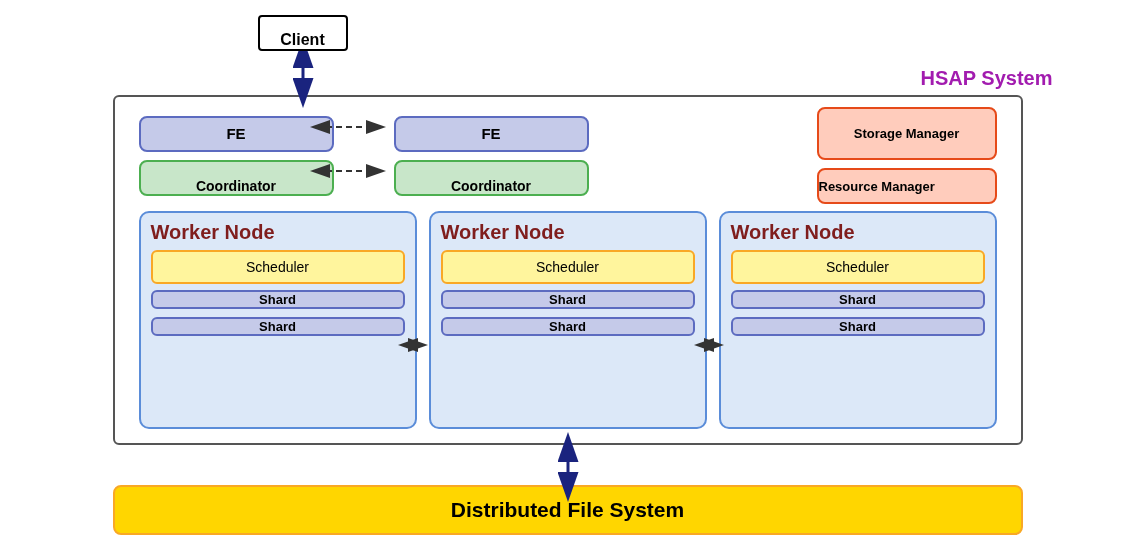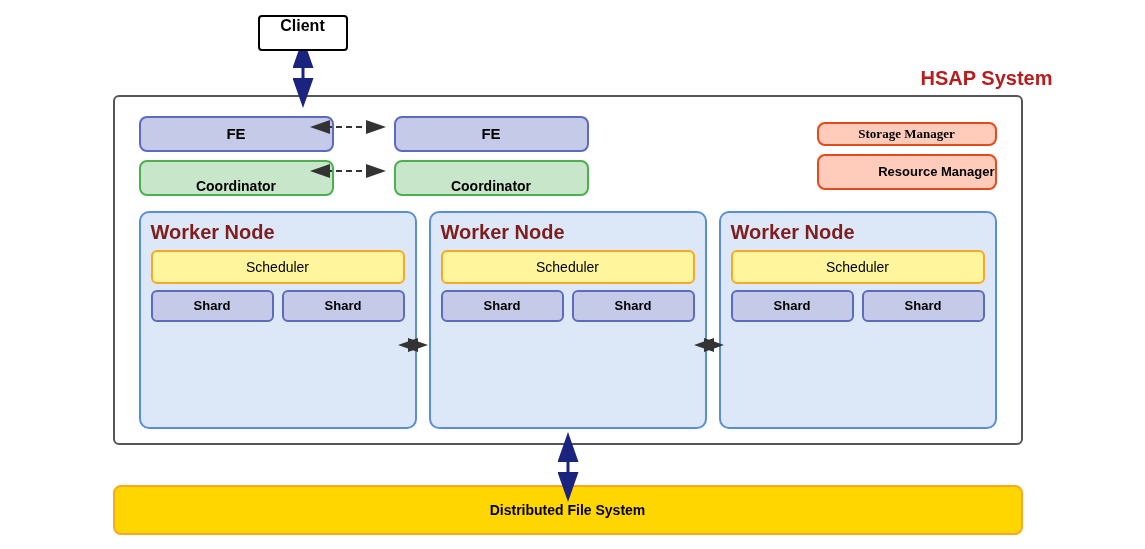--- a/index.html
+++ b/index.html
@@ -26,36 +26,36 @@
     
     .client-box {
       position: absolute;
       top: 0px;
       left: 185px;
       width: 90px;
       height: 36px;
       border: 2.5px solid #000;
       background: #ffffff;
       display: flex;
-      align-items: flex-start;
+      align-items: flex-end;
       justify-content: center;
       font-size: 16px;
       font-weight: bold;
       border-radius: 4px;
       z-index: 10;
     }
 
     
     .hsap-label {
       position: absolute;
       top: 52px;
       right: 20px;
       font-size: 20px;
       font-weight: bold;
-      color: #b91c1c;
+      color: #a21caf;
     }
 
     
     .main-box {
       position: absolute;
       top: 80px;
       left: 40px;
       width: 910px;
       height: 350px;
       border: 2px solid #555;
@@ -133,38 +133,37 @@
       display: flex;
       flex-direction: column;
       gap: 8px;
       width: 180px;
     }
 
     .storage-manager-box {
       background: #ffccbc;
       border: 2px solid #e64a19;
       border-radius: 8px;
-      height: 24px;
+      height: 53px;
       display: flex;
       align-items: center;
       justify-content: center;
       font-size: 13px;
       font-weight: bold;
       color: #000;
-      font-family: Liberation Serif, serif;
     }
 
     .resource-manager-box {
       background: #ffccbc;
       border: 2px solid #e64a19;
       border-radius: 8px;
       height: 36px;
       display: flex;
       align-items: center;
-      justify-content: flex-end;
+      justify-content: flex-start;
       font-size: 13px;
       font-weight: bold;
       color: #000;
     }
 
     
     .workers-row {
       display: flex;
       flex-direction: row;
       gap: 12px;
@@ -199,21 +198,21 @@
       display: flex;
       align-items: center;
       justify-content: center;
       font-size: 14px;
       font-weight: normal;
       color: #000;
     }
 
     .shards-row {
       display: flex;
-      flex-direction: row;
+      flex-direction: column;
       gap: 8px;
     }
 
     .shard-box {
       flex: 1;
       background: #c5cae9;
       border: 2px solid #5c6bc0;
       border-radius: 6px;
       height: 32px;
       display: flex;
@@ -230,21 +229,21 @@
       bottom: 0px;
       left: 40px;
       width: 910px;
       height: 50px;
       background: #ffd600;
       border: 2px solid #f9a825;
       border-radius: 8px;
       display: flex;
       align-items: center;
       justify-content: center;
-      font-size: 14px;
+      font-size: 21px;
       font-weight: bold;
       color: #000;
     }
 
     
     .arrows-svg {
       position: absolute;
       top: 0;
       left: 0;
       width: 100%;

